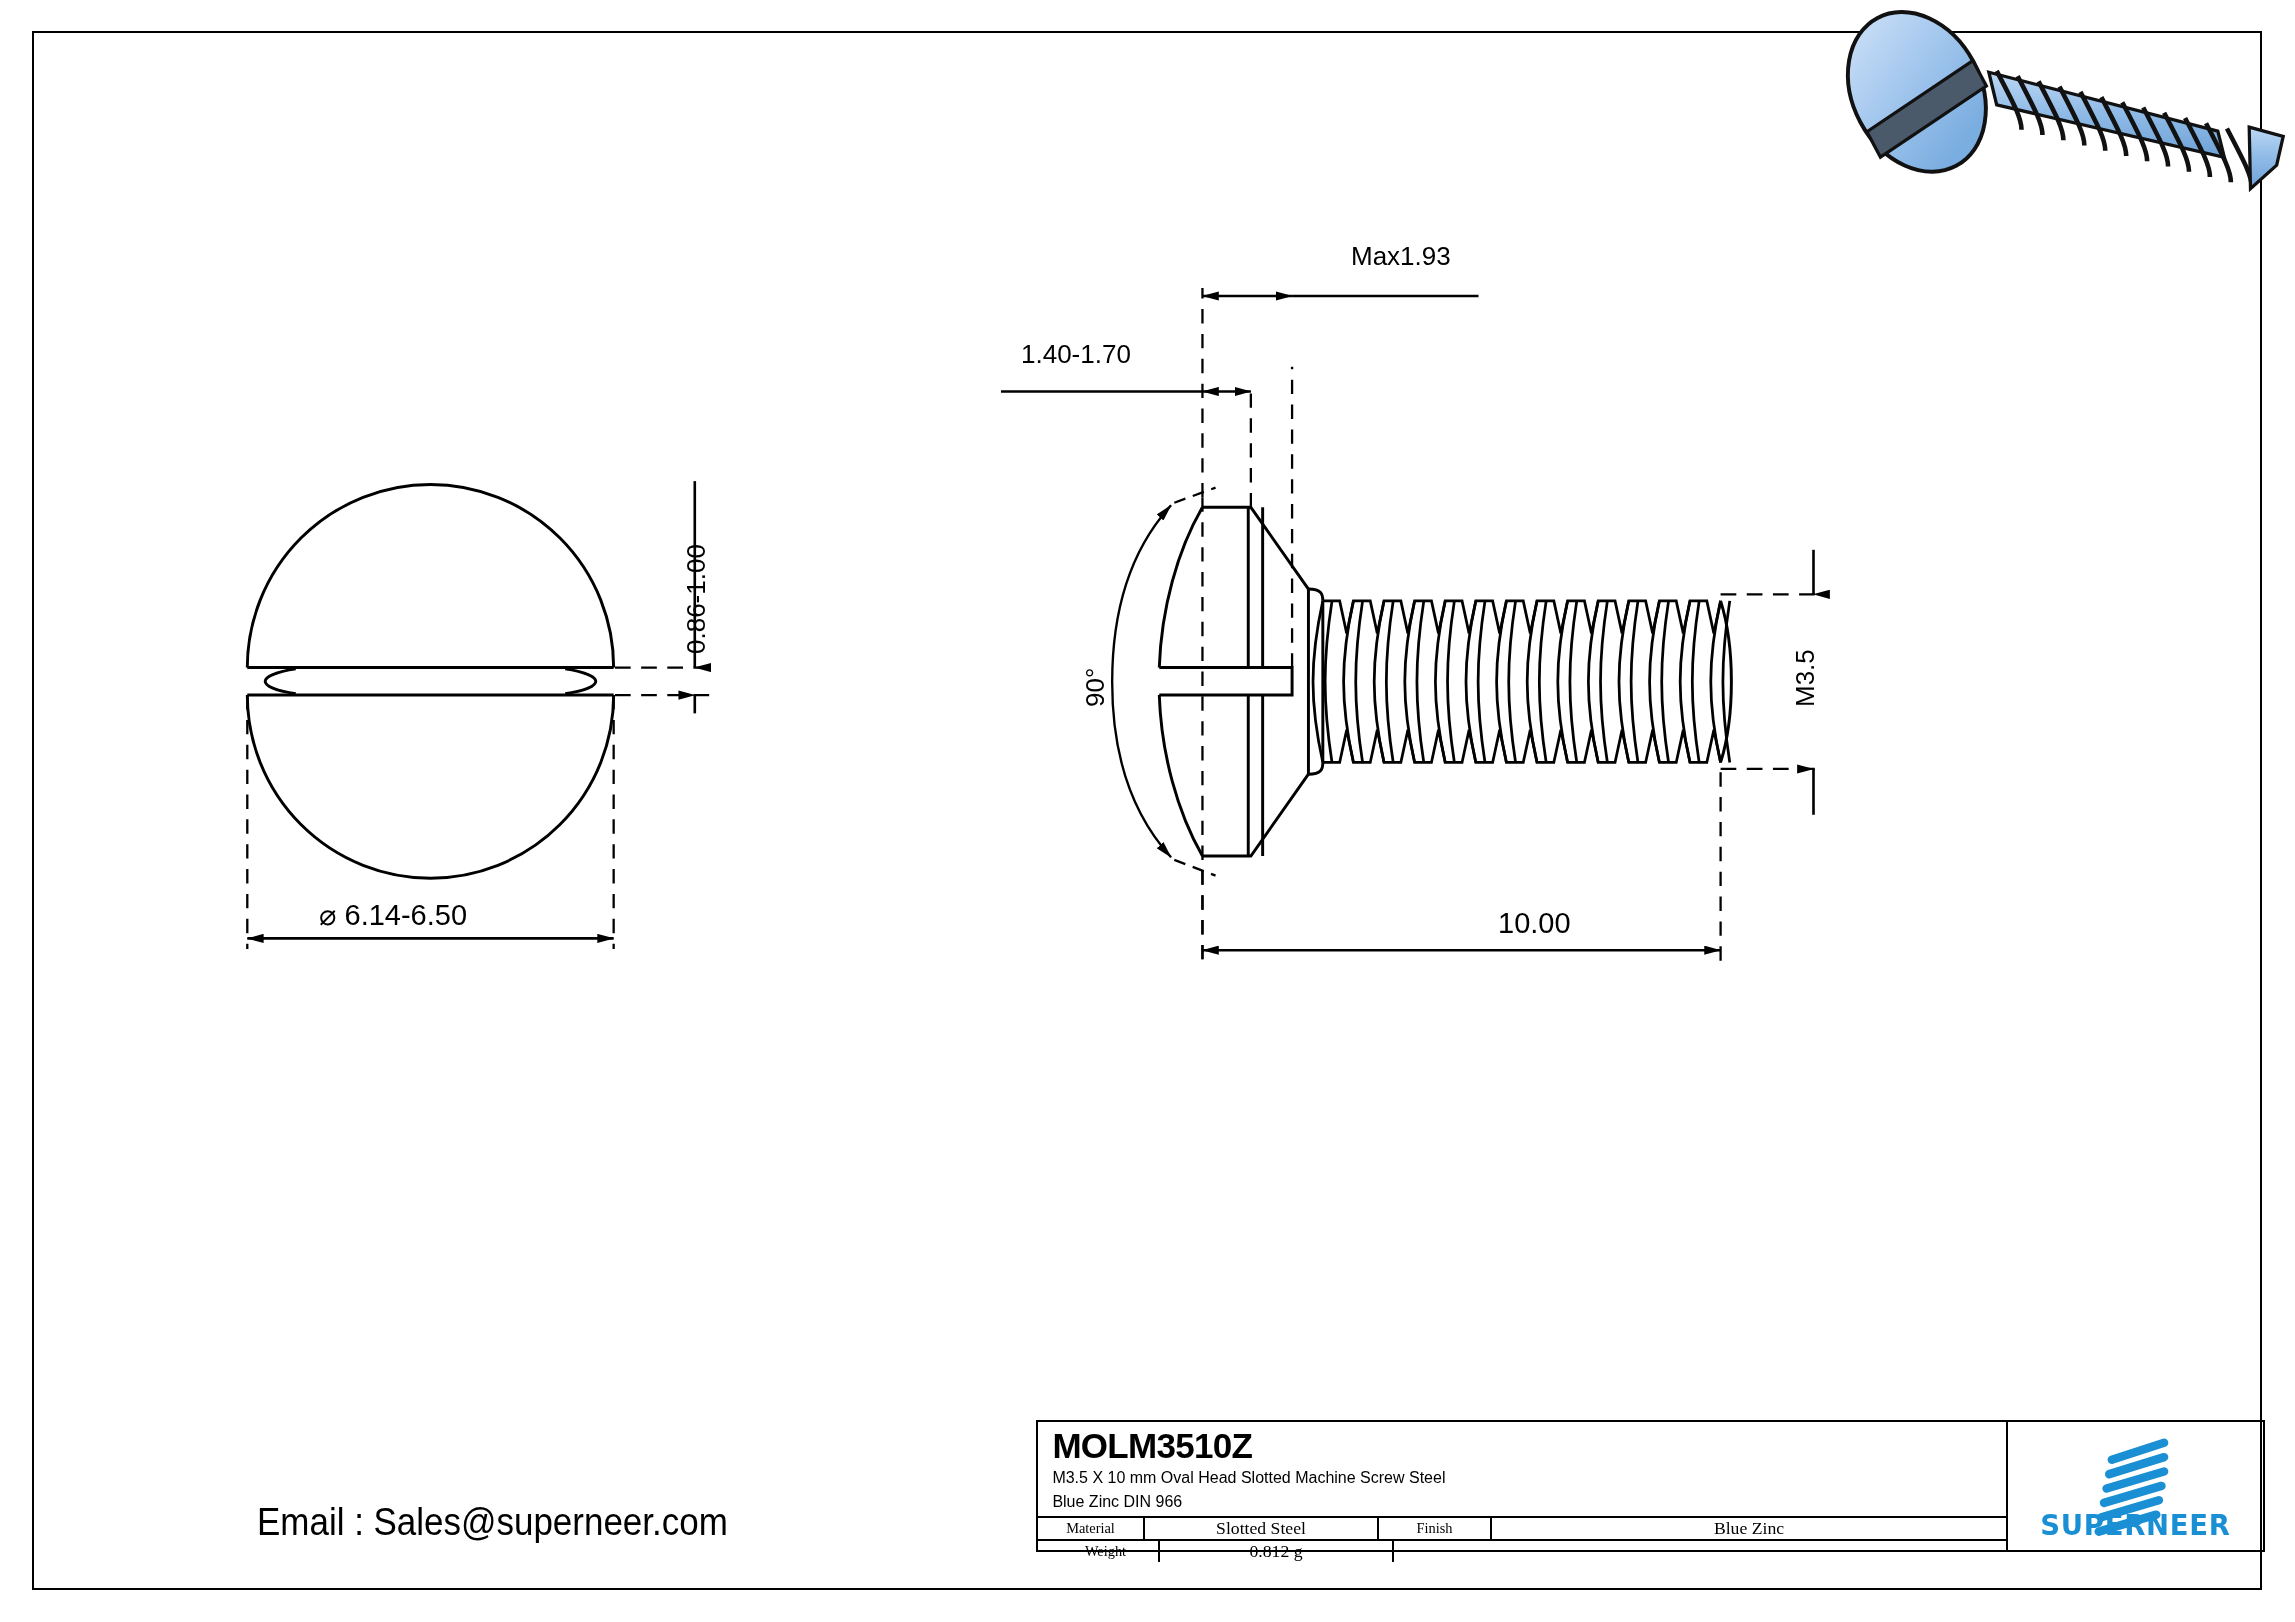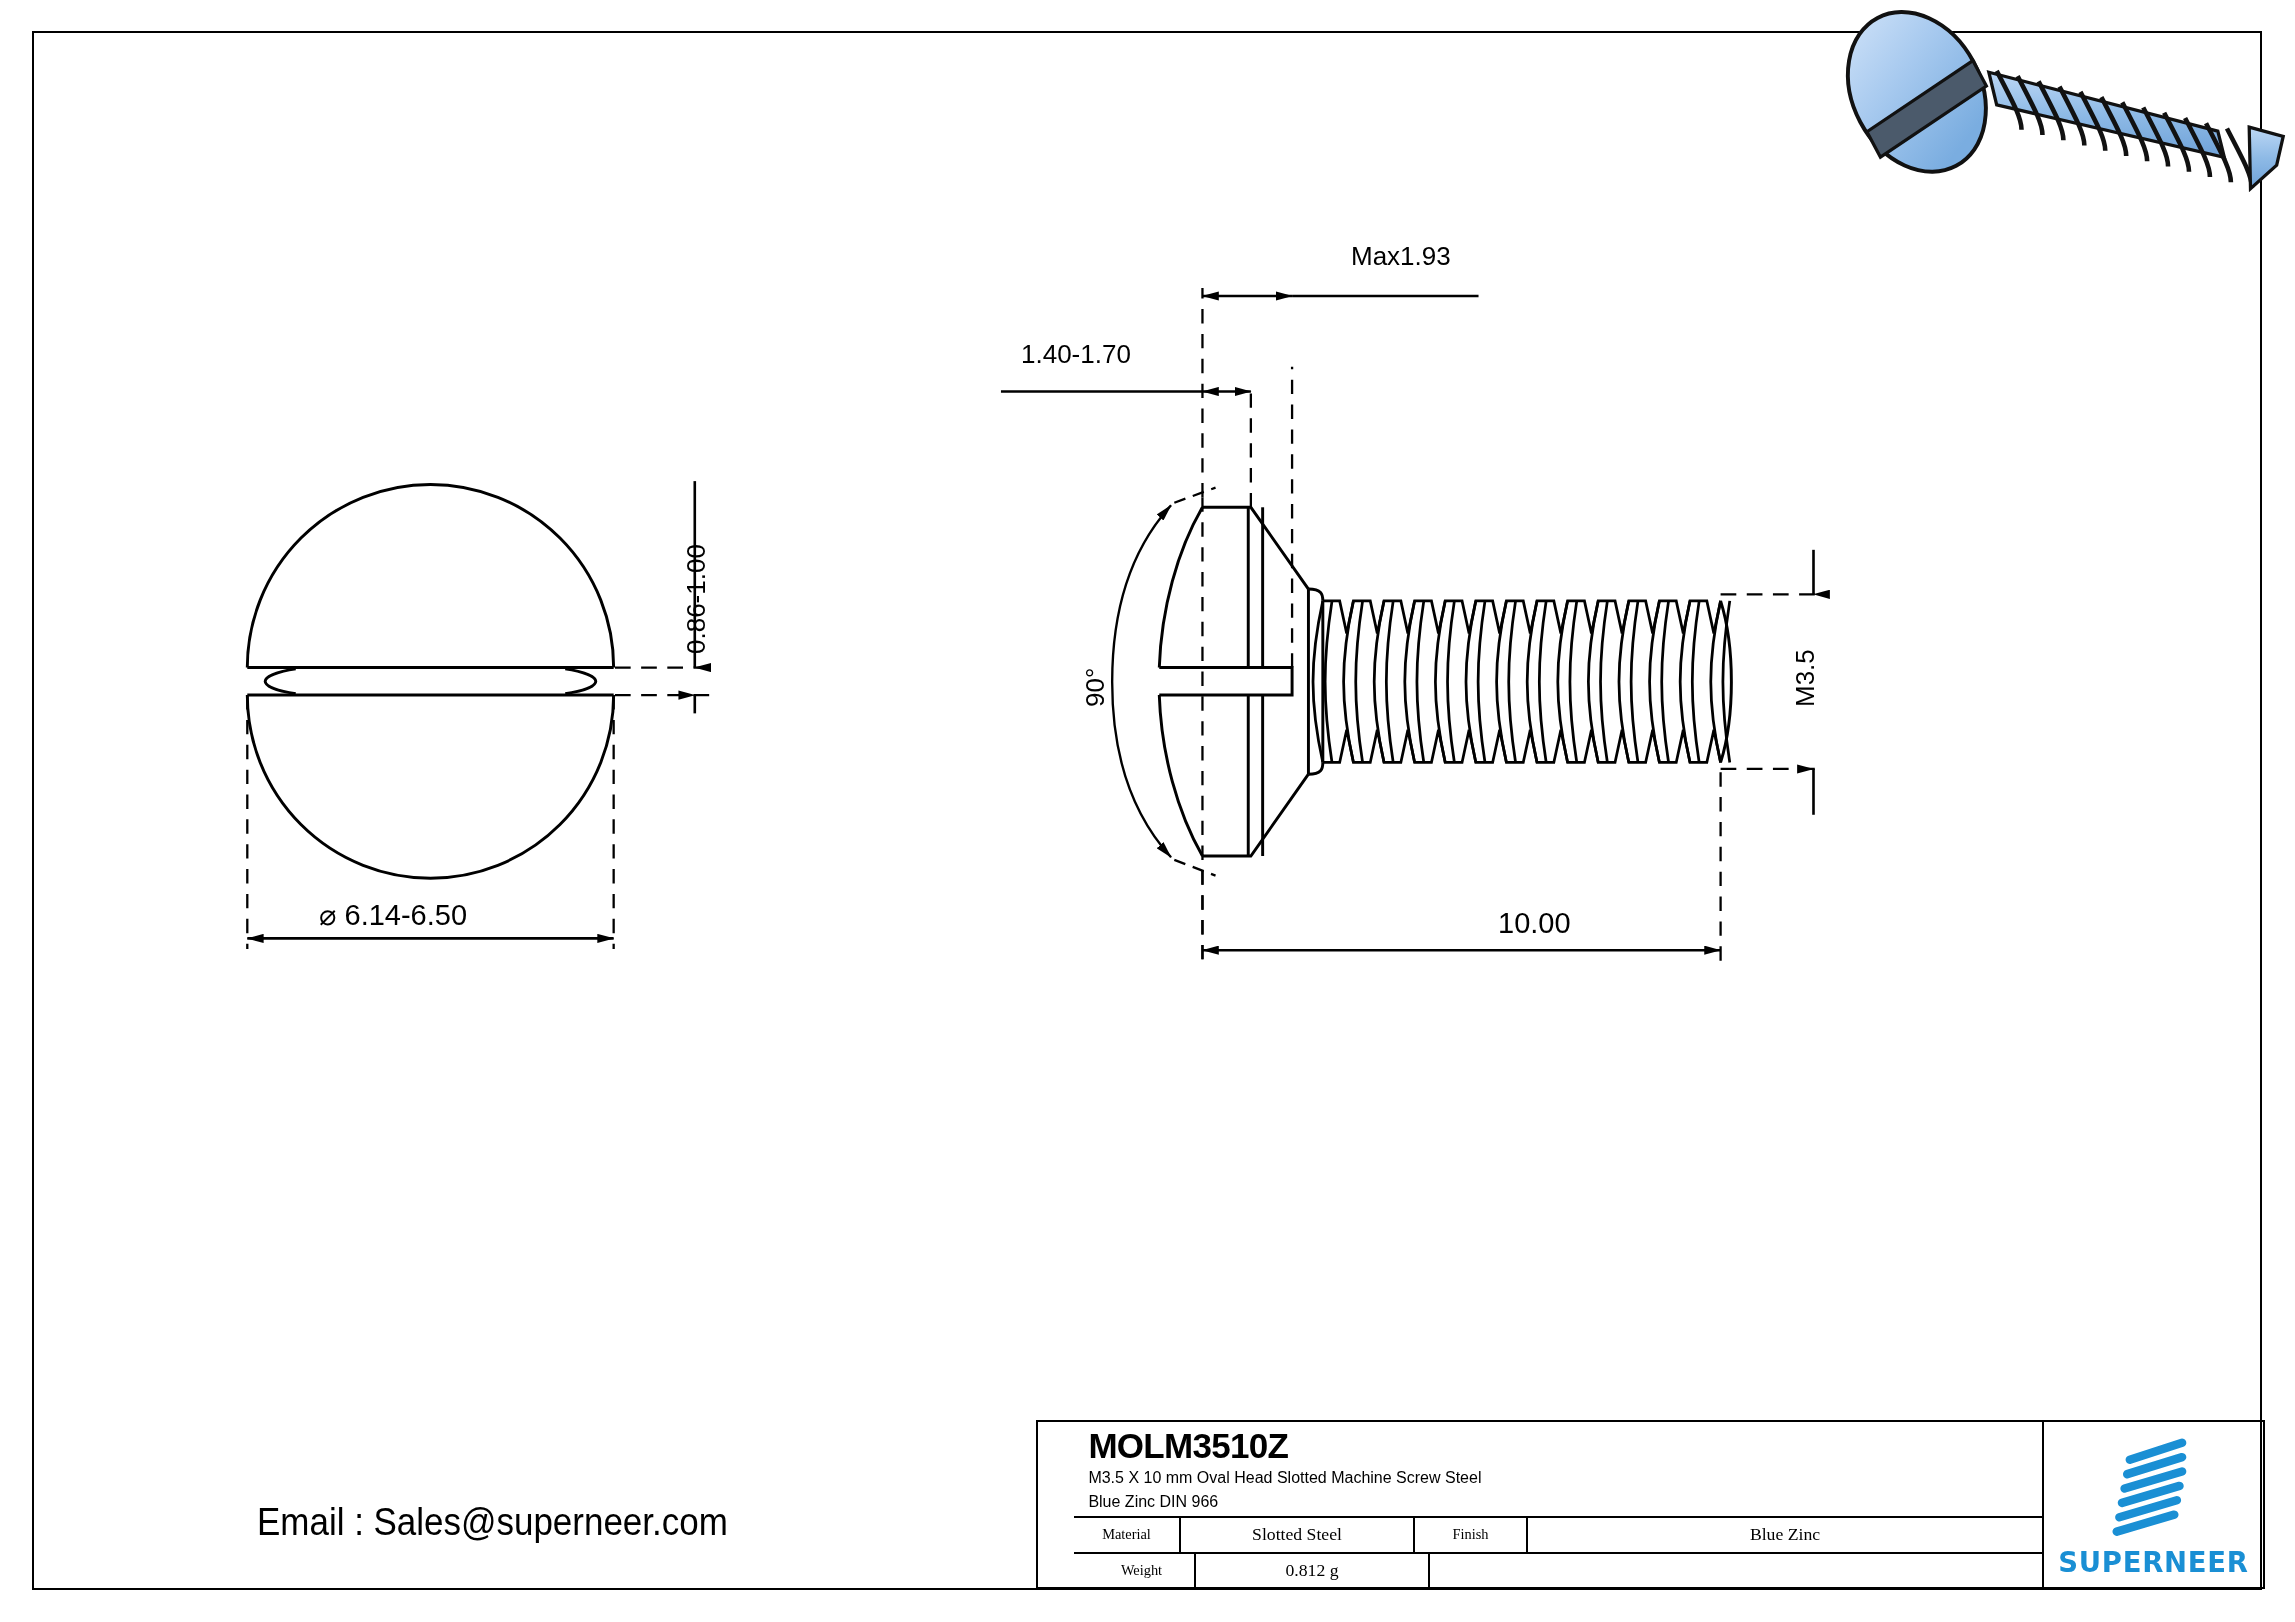--- a/index.html
+++ b/index.html
@@ -2,22 +2,22 @@
 <html style="font-size:10.5px"><head>
 <meta charset="utf-8">
 <style>
   html,body{margin:0;padding:0;background:#fff;}
   body{width:2295px;height:1623px;position:relative;overflow:hidden;
        font-family:"Liberation Sans", sans-serif;color:#000;}
   .frame{position:absolute;left:32px;top:31px;width:2230px;height:1559px;
          border:2.6px solid #000;box-sizing:border-box;}
   .svg-layer{position:absolute;left:0;top:0;width:2295px;height:1623px;}
   
-  .titleblock{position:absolute;left:1036px;top:1420px;width:1229px;height:169px;
-              border:2.6px solid #000;box-sizing:border-box;display:flex;padding-left:36px;}
+  .titleblock{position:absolute;left:1036px;top:1420px;width:1229px;height:132px;
+              border:2.6px solid #000;box-sizing:border-box;display:flex;}
   .tb-left{flex:0 0 970px;display:flex;flex-direction:column;border-right:2.6px solid #000;box-sizing:border-box;}
   .tb-desc{flex:0 0 96px;padding:5.2px 0 0 14.4px;box-sizing:border-box;border-bottom:2.6px solid #000;}
   .tb-code{font-size:35px;font-weight:bold;letter-spacing:-0.7px;line-height:37px;
            font-family:"Liberation Sans", sans-serif;}
   .tb-sub{font-size:16px;line-height:19.6px;margin-top:3.9px;}
   .tb-row{display:flex;flex:1 1 0;border-bottom:2.6px solid #000;box-sizing:border-box;font-family:Liberation Serif, serif;}
   .tb-row.last{border-bottom:none;margin-left:15px;}
   .tb-cell{display:flex;align-items:center;justify-content:center;
            border-right:2px solid #000;box-sizing:border-box;font-size:15.7px;}
   .tb-cell.nb{border-right:none;}

